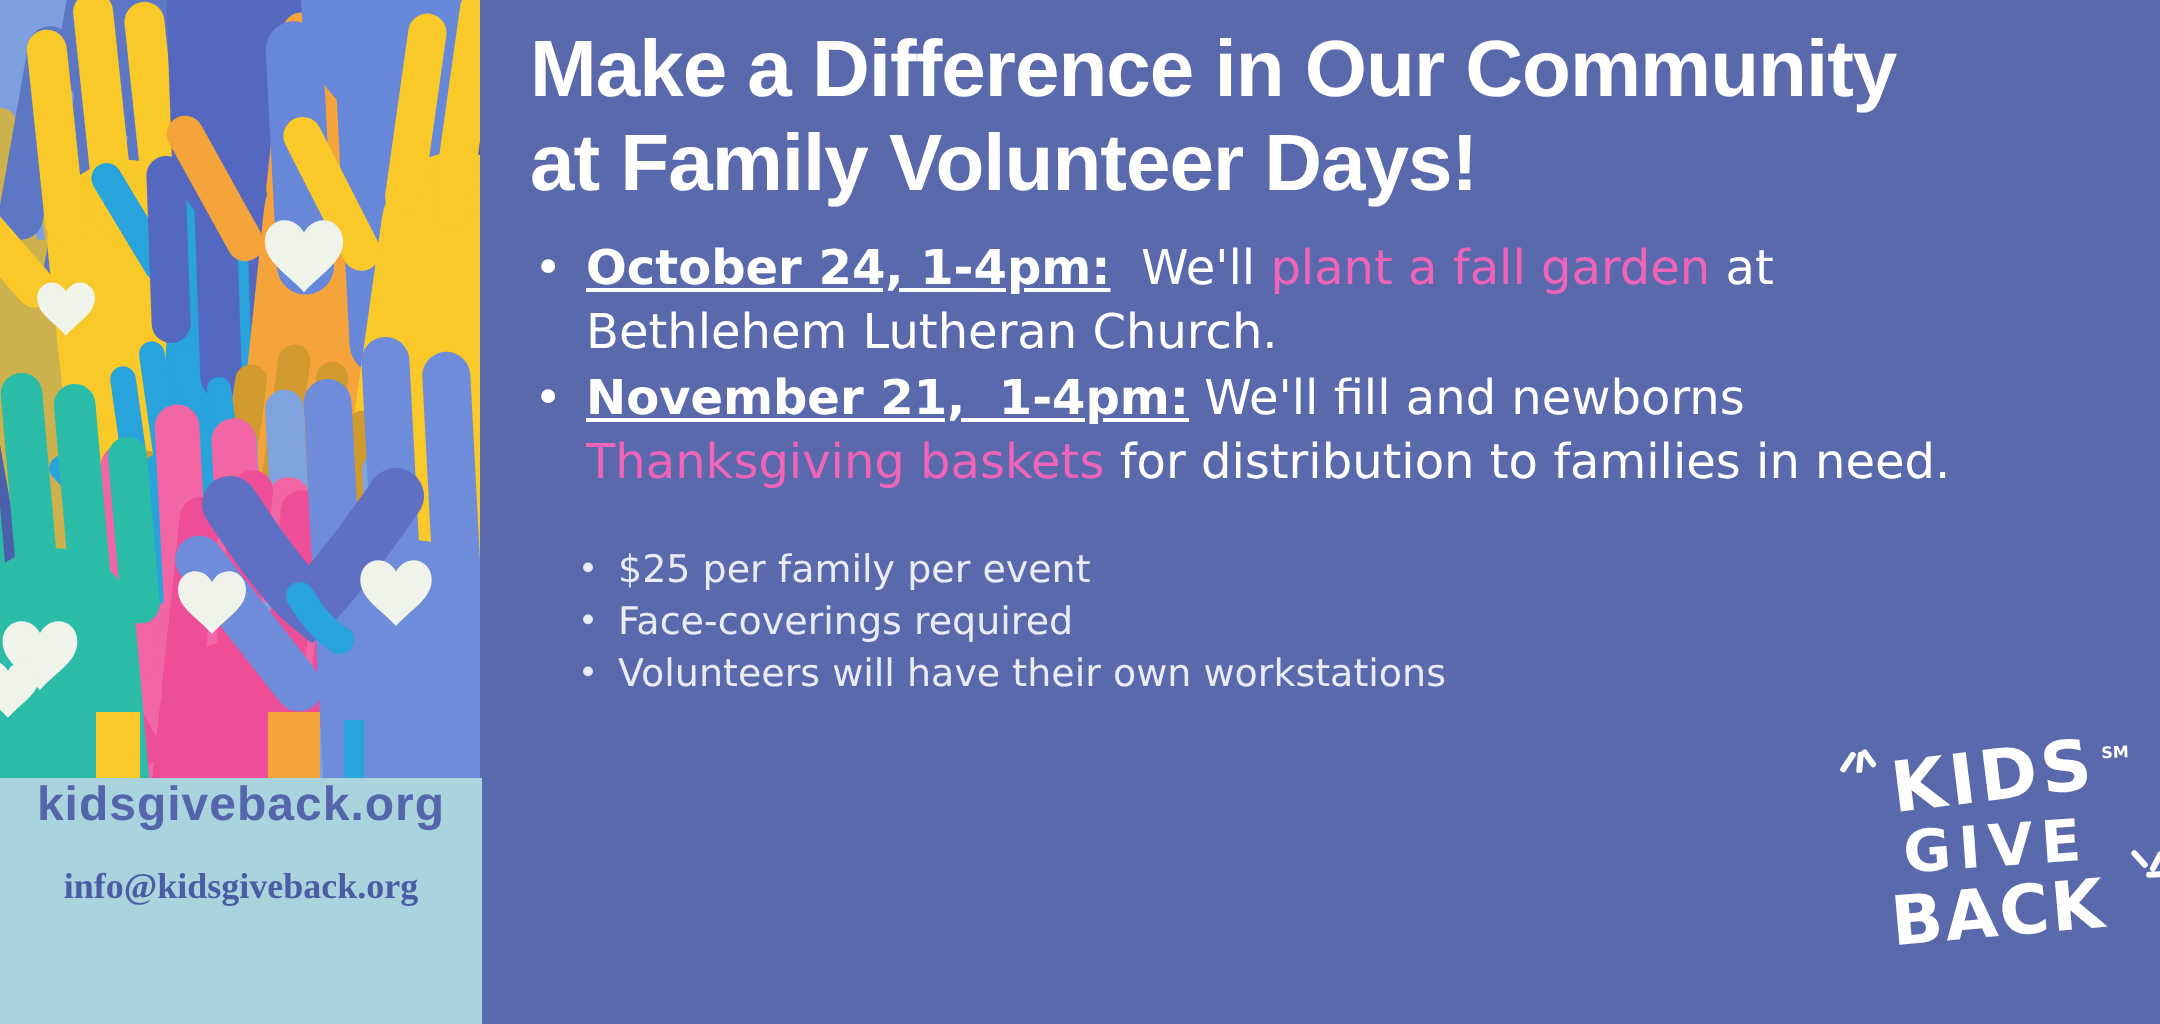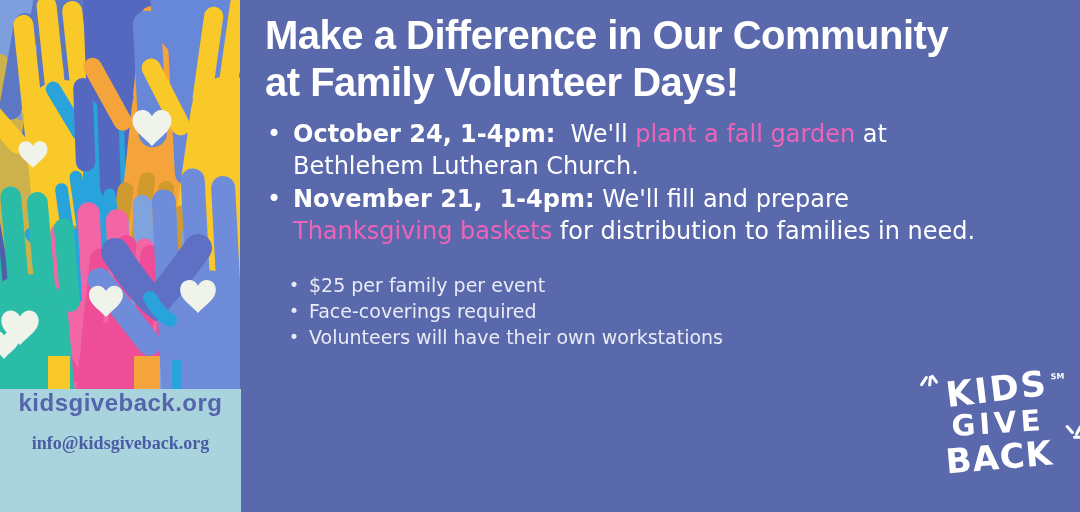--- a/index.html
+++ b/index.html
@@ -33,21 +33,21 @@
   .content{position:absolute;left:240px;top:0;width:840px;height:510px;
     padding:12px 0 0 25px;color:var(--white);}
   .title{font-family:"Liberation Sans",sans-serif;font-weight:bold;
     font-size:40px;line-height:47px;color:var(--white);letter-spacing:-.5px;}
 
   .event-list{list-style:none;margin-top:12px;width:718px;}
   .event-item{position:relative;padding-left:28px;font-size:24px;line-height:32px;
     white-space:pre-wrap;margin-bottom:1px;}
   .event-item::before{content:"\2022";position:absolute;left:2px;top:0;
     font-size:24px;line-height:32px;color:var(--white);}
-  .seg-bold{font-weight:bold;}
+  .seg-bold{font-weight:bold;text-decoration:underline;}
   .seg-normal{font-weight:normal;}
   .seg-highlight{color:var(--pink);}
 
   .details-list{list-style:none;margin-top:25px;margin-left:22px;}
   .detail-item{position:relative;padding-left:22px;font-size:19px;line-height:26px;
     color:var(--details-text);}
   .detail-item::before{content:"\2022";position:absolute;left:2px;top:0;
     font-size:17px;color:var(--details-text);}
 
   
@@ -122,21 +122,21 @@
   </div>
 
   <div class="content">
     <h1 class="title">
       <span>Make a Difference in Our Community</span><br>
       <span>at Family Volunteer Days!</span>
     </h1>
 
     <ul class="event-list">
         <li class="event-item"><span class="seg-bold">October 24, 1-4pm:</span><span class="seg-normal">  We'll </span><span class="seg-highlight">plant a fall garden</span><span class="seg-normal"> at Bethlehem Lutheran Church.</span></li>
-        <li class="event-item"><span class="seg-bold">November 21,  1-4pm:</span><span class="seg-normal"> We'll fill and prepare </span><span class="seg-highlight">Thanksgiving baskets</span><span class="seg-normal"> for distribution to families in need.</span></li>
+        <li class="event-item"><span class="seg-bold">November 21,  1-4pm:</span><span class="seg-normal"> We'll fill and newborns </span><span class="seg-highlight">Thanksgiving baskets</span><span class="seg-normal"> for distribution to families in need.</span></li>
       </ul>
 
     <ul class="details-list">
         <li class="detail-item">$25 per family per event</li>
         <li class="detail-item">Face-coverings required</li>
         <li class="detail-item">Volunteers will have their own workstations</li>
       </ul>
   </div>
 
   <div class="logo">

